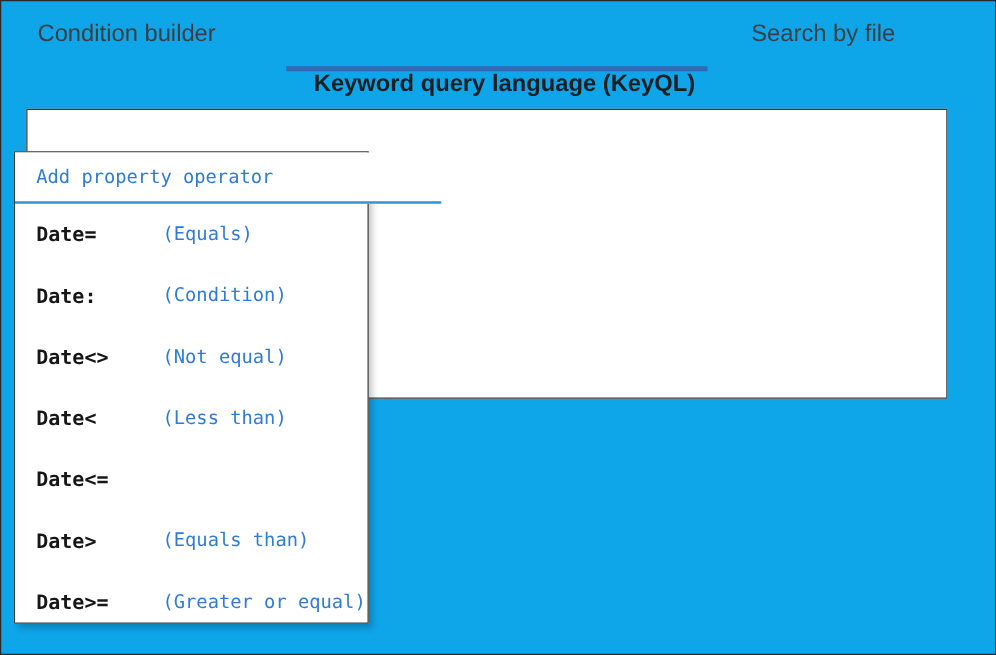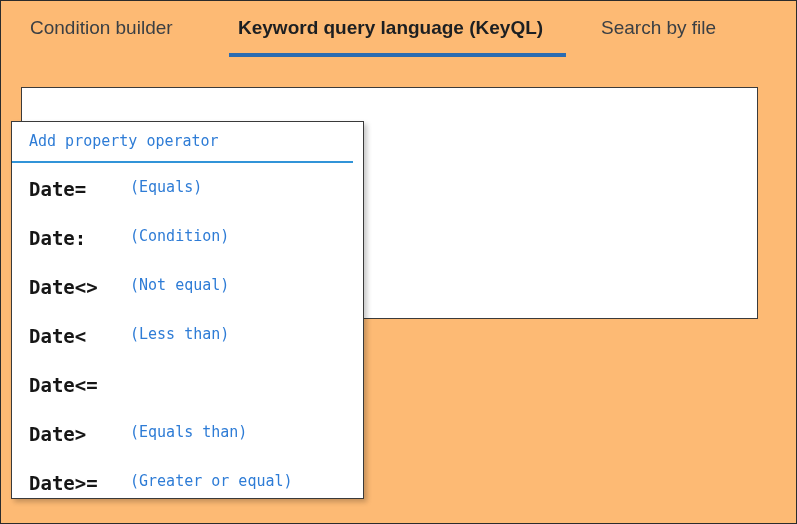--- a/index.html
+++ b/index.html
@@ -8,21 +8,21 @@
     background: #ffffff;
   }
   body {
     font-family: "Liberation Sans", sans-serif;
   }
 
   #screen {
     position: relative;
     width: 797px;
     height: 524px;
-    background: #fdba74;
+    background: #0ea5e9;
     border: 1px solid #2b2b2b;
     box-sizing: border-box;
     overflow: hidden;
   }
 
   
   #tabstrip {
     position: absolute;
     left: 0;
     top: 0;
@@ -38,21 +38,21 @@
     font-family: "Liberation Sans", sans-serif;
     white-space: nowrap;
     cursor: pointer;
   }
   .tab.tab-inactive { font-weight: 400; color: #3a3f44; }
   .tab.tab-active {
     font-weight: 700;
     color: #1c1f22;
   }
   #tab-condition-builder { left: 29px; }
-  #tab-keyql { left: 237px; }
+  #tab-keyql { left: 250px; margin-top: 40px; }
   #tab-search-by-file  { left: 600px; text-align: center; }
 
   .tab-underline {
     position: absolute;
     left: 228px;
     top: 52px;
     width: 337px;
     height: 4px;
     background: #2b6cb2;
   }
@@ -89,21 +89,21 @@
     height: 15px;
     pointer-events: auto;
     cursor: nwse-resize;
   }
 
   
   #suggestion-dropdown {
     position: absolute;
     left: 10px;
     top: 120px;
-    width: 353px;
+    width: 284px;
     height: 378px;
     box-sizing: border-box;
     background: #ffffff;
     border: 1px solid #3a3a3a;
     box-shadow: 3px 3px 5px rgba(0,0,0,0.22);
   }
   #dropdown-header {
     position: absolute;
     left: 0;
     top: 0;
@@ -132,21 +132,21 @@
   .dropdown-item {
     position: relative;
     height: 49px;
     cursor: pointer;
   }
   .item-operator {
     position: absolute;
     left: 17px;
     top: 13px;
     font-family: "DejaVu Sans Mono", "Liberation Mono", monospace;
-    font-size: 19px;
+    font-size: 16px;
     font-weight: 700;
     color: #161616;
     white-space: pre;
   }
   .item-description {
     position: absolute;
     left: 118px;
     top: 13px;
     font-family: "DejaVu Sans Mono", "Liberation Mono", monospace;
     font-size: 15px;

